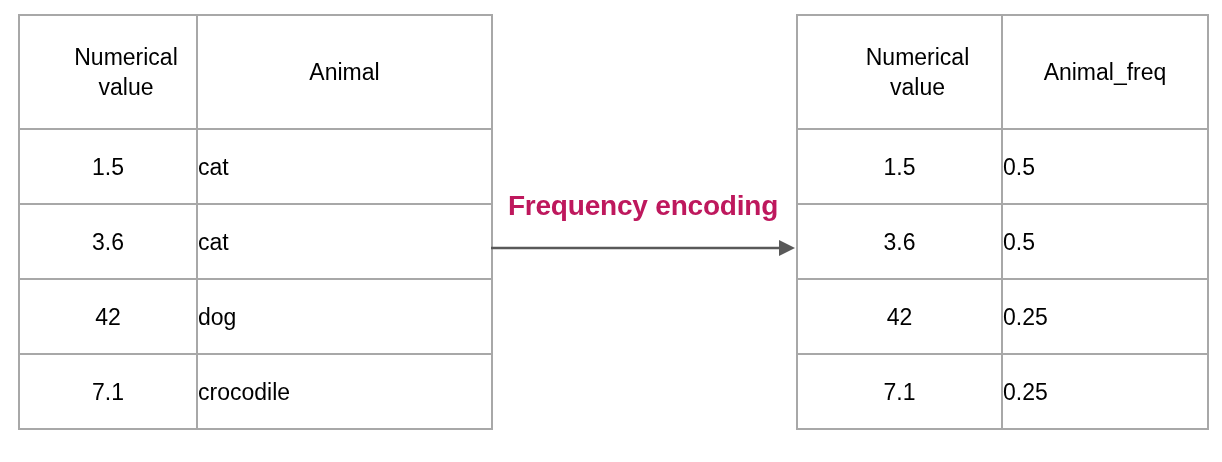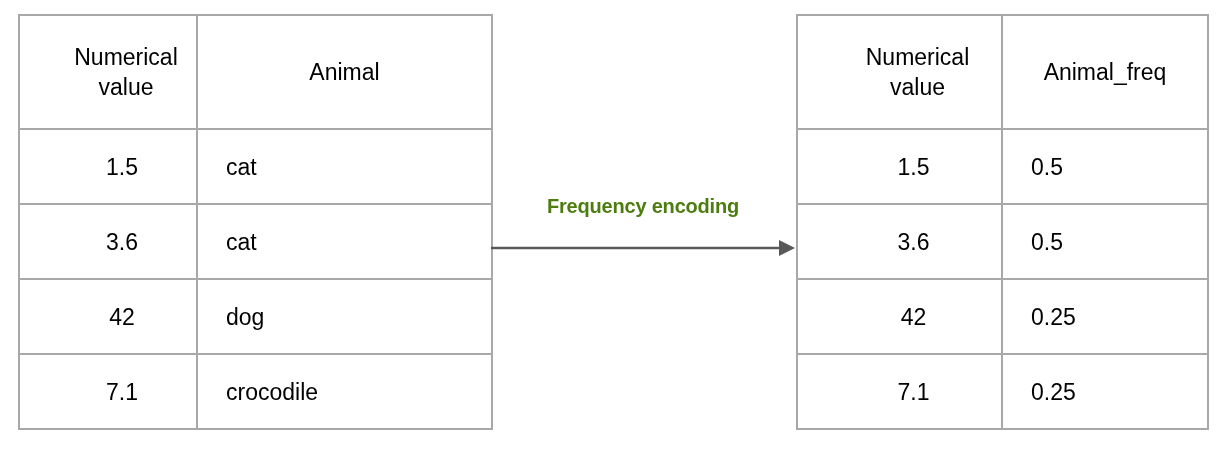--- a/index.html
+++ b/index.html
@@ -37,21 +37,20 @@
     line-height: 30px;
     color: #000000;
     vertical-align: middle;
   }
   .data-table th {
     height: 112px;
     text-align: center;
   }
   .data-table td {
     height: 73px;
-    padding-left: 28px;
   }
   .cell-pad-left {
     padding-left: 17px;
     text-align: left;
     border-radius: 9px;
   }
   .cell-center {
     text-align: center;
   }
   .header-stack {
@@ -85,25 +84,25 @@
     top: 233px;
     width: 308px;
     height: 30px;
   }
   #transform-label {
     position: absolute;
     left: 489px;
     top: 191px;
     width: 308px;
     text-align: center;
-    font-size: 20px;
+    font-size: 28px;
     font-weight: bold;
     line-height: 30px;
     letter-spacing: -0.2px;
-    color: #4d7c0f;
+    color: #be185d;
     white-space: nowrap;
   }
 </style>
 </head>
 <body>
 
 <div class="diagram">
 
   <table class="data-table" id="table-source">
     <colgroup>

